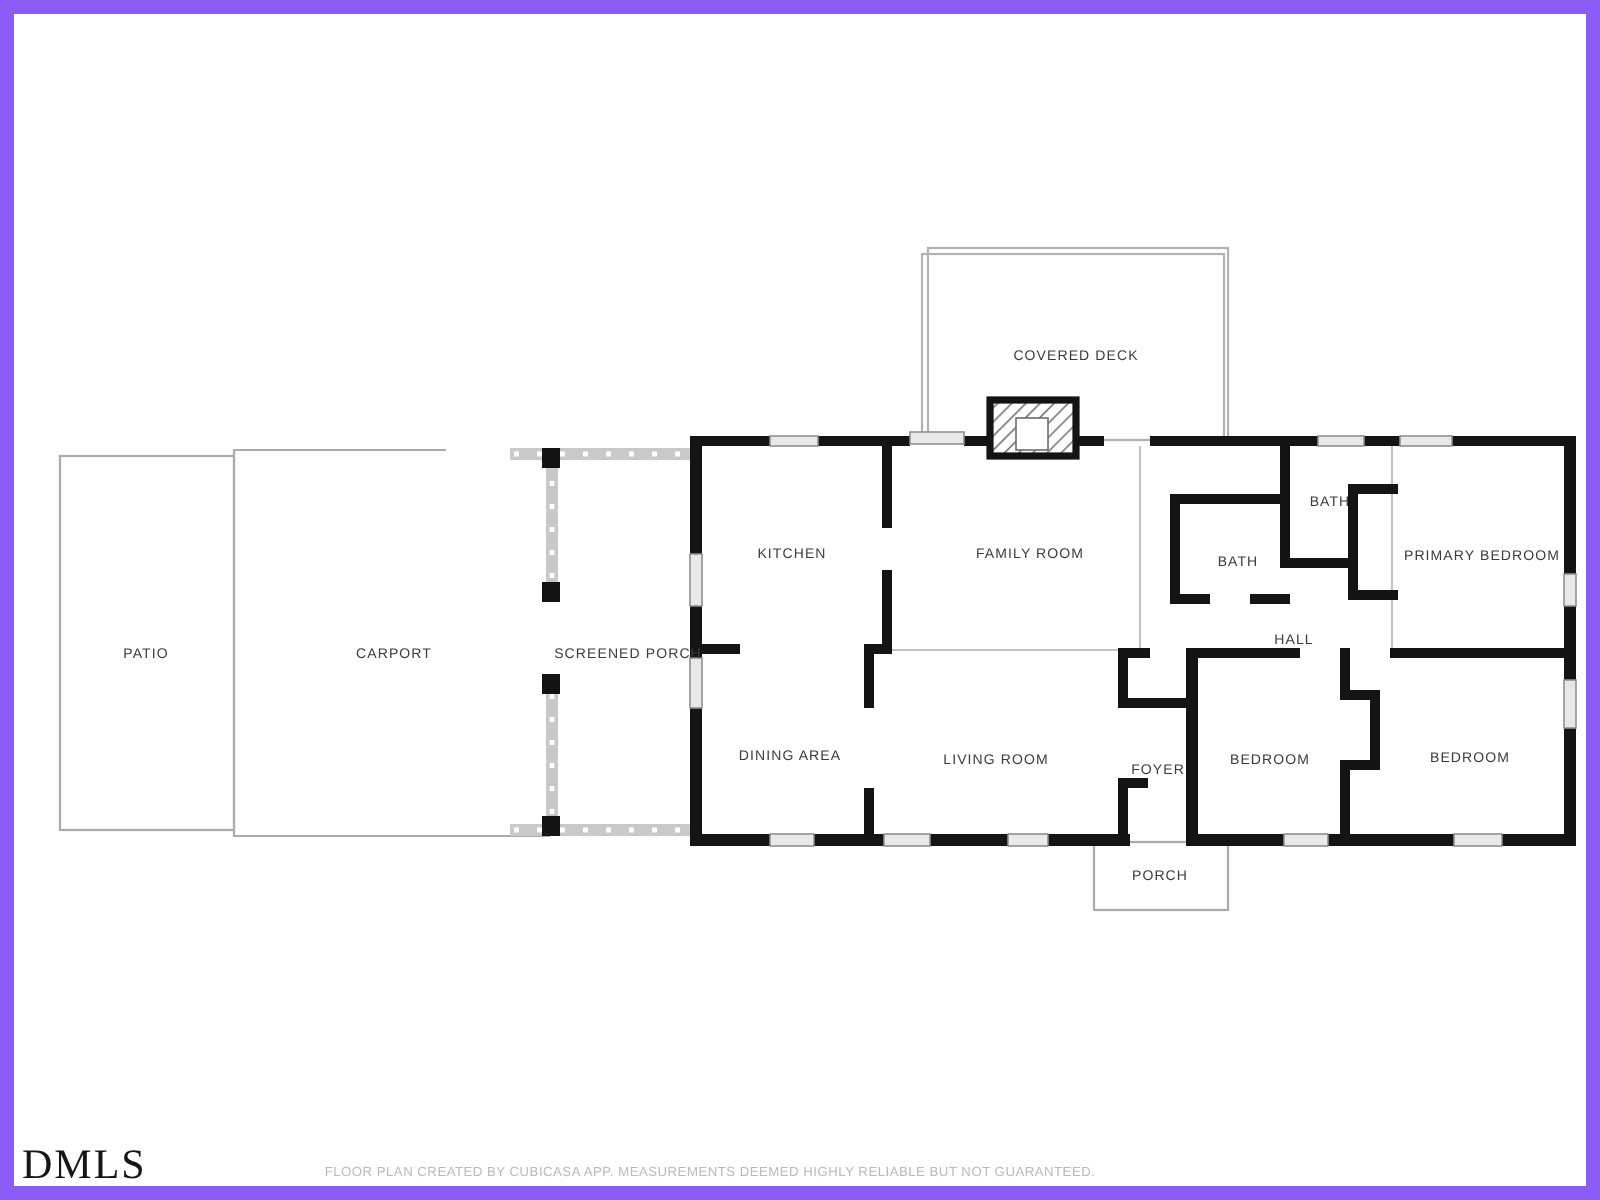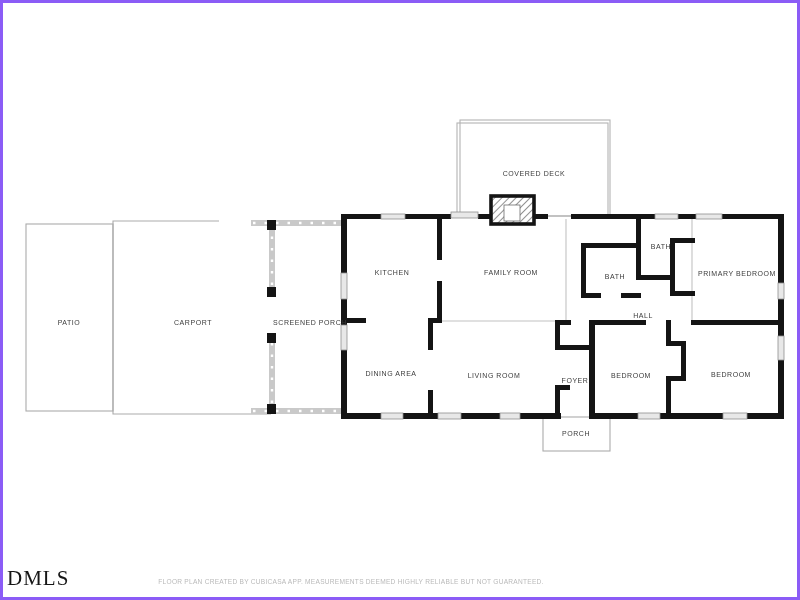--- a/index.html
+++ b/index.html
@@ -1,20 +1,20 @@
 <!DOCTYPE html>
 <html><head>
 <meta charset="utf-8">
 <style>
   html,body{margin:0;padding:0;background:#fff;}
   .page{
     position:relative;
     width:800px;height:600px;
     background:#ffffff;
-    border:3px solid #8b5cf6;
+    border:7px solid #8b5cf6;
     box-sizing:border-box;
     font-family:"Liberation Sans", sans-serif;
     overflow:hidden;
   }
   svg text{
     font-family:"Liberation Sans", sans-serif;
     fill:#3b3b3b;
   }
   .room-label{
     font-size:7px;

